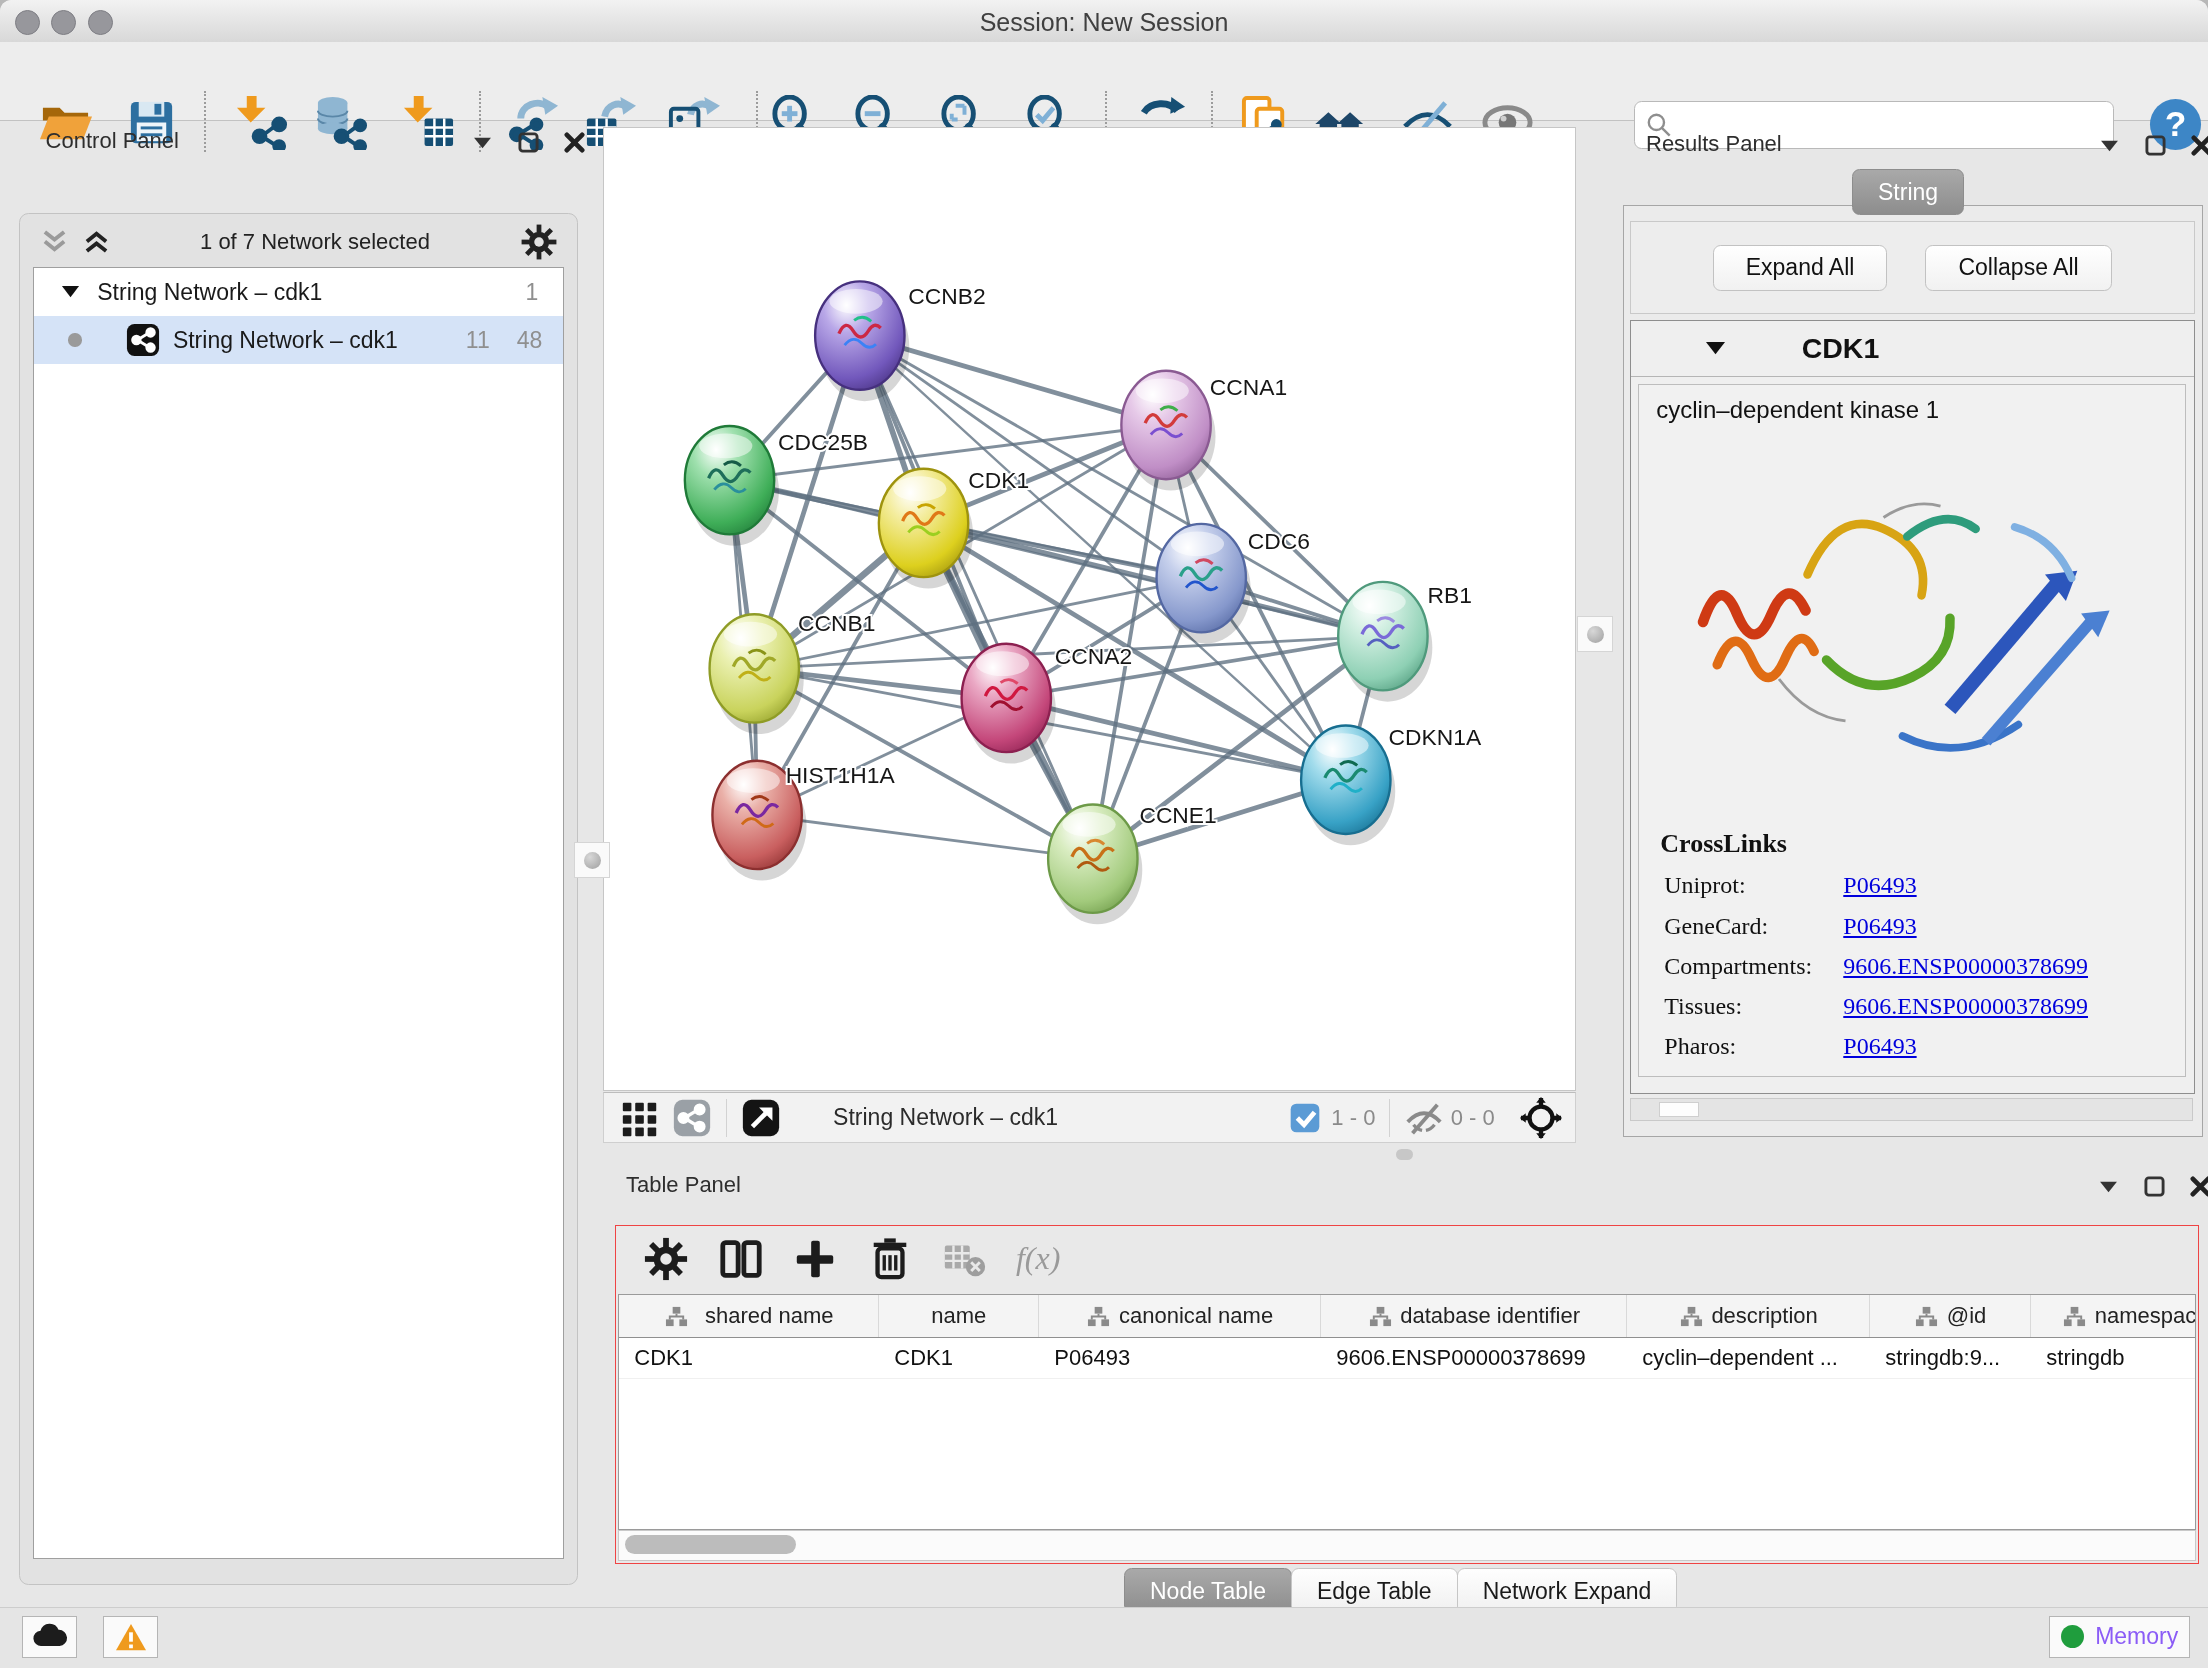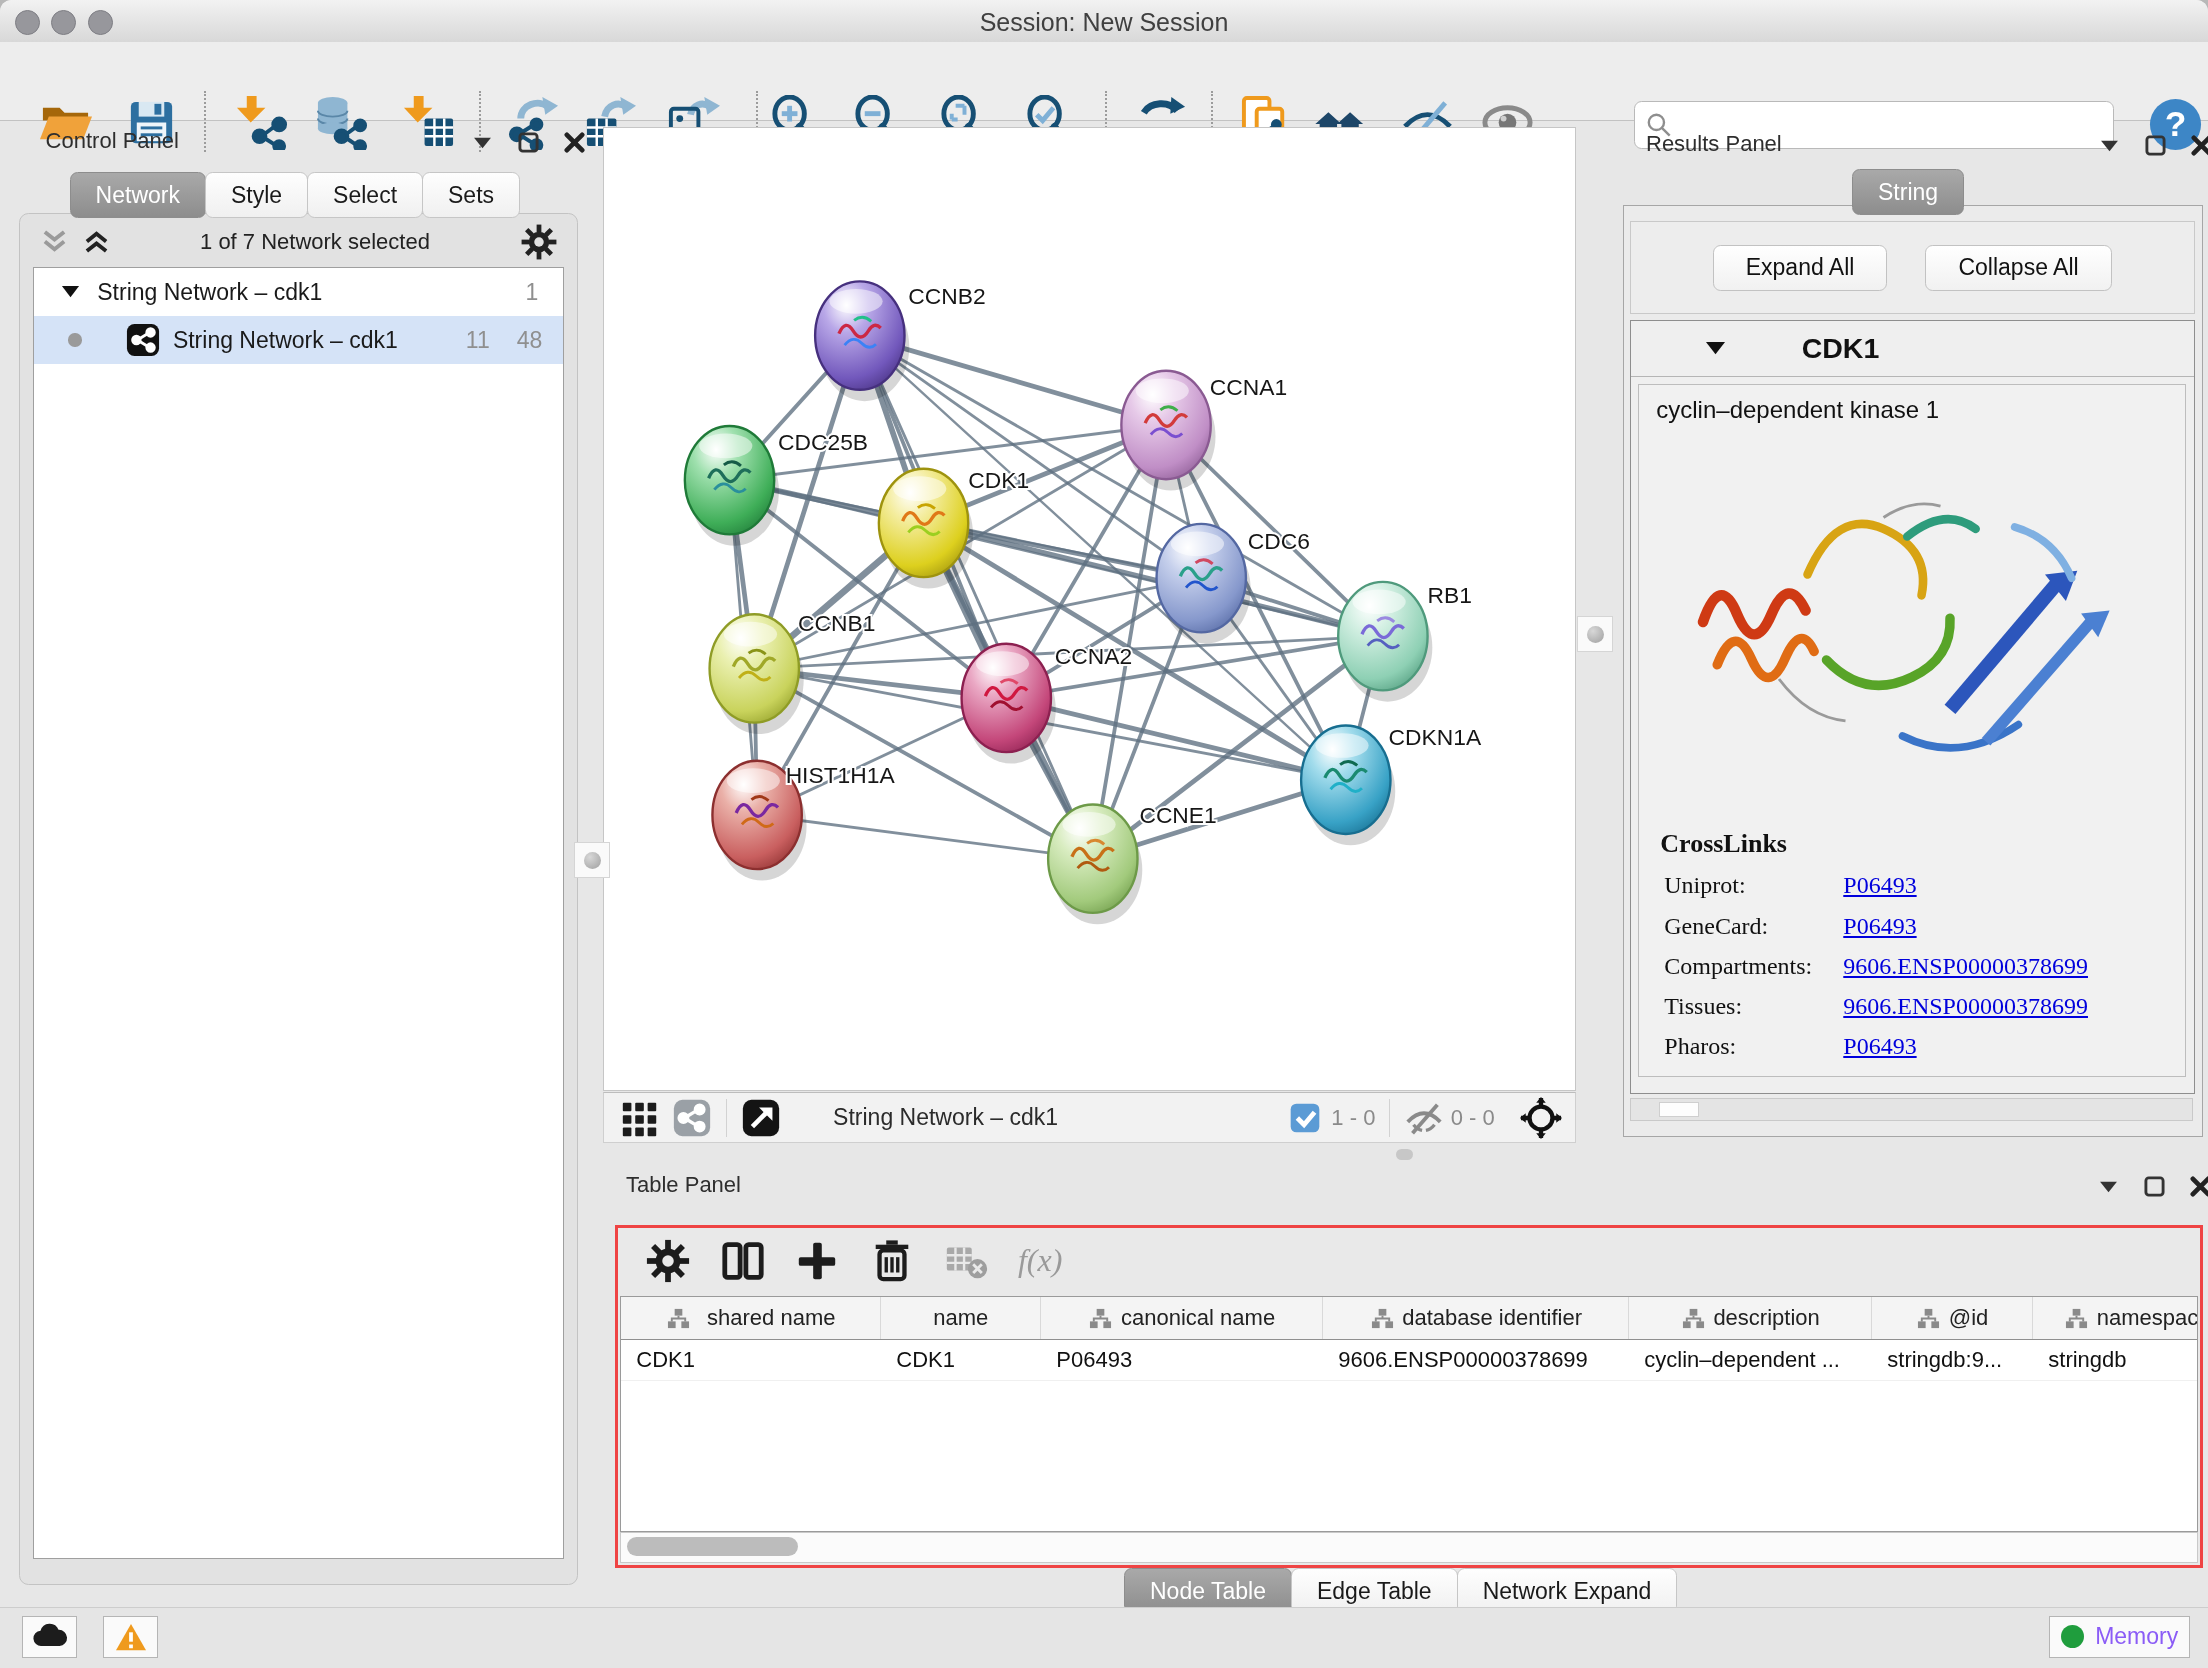--- a/index.html
+++ b/index.html
@@ -54,21 +54,21 @@
   .r-inner{position:absolute;left:7.6px;top:63px;width:546px;height:691px;background:#f1f1f1;border:1px solid #bdbdbd;}
   .r-desc{font-size:24px;color:#111;margin:11.4px 0 0 17px;}
   .cl-head{font-family:"Liberation Serif",serif;font-size:26px;font-weight:bold;color:#111;}
   .clrow{display:flex;font-family:"Liberation Serif",serif;font-size:24px;margin:13.3px 0 0 25px;}
   .cllabel{width:179px;color:#111;}
   .cllink{color:#0000dd;text-decoration:underline;cursor:pointer;}
   .r-scroll{position:absolute;left:5.7px;top:892px;width:563px;height:23px;background:#e4e4e4;border:1px solid #c9c9c9;box-sizing:border-box;}
   .r-thumb{position:absolute;left:28.5px;top:2.9px;width:38px;height:13.3px;background:#fdfdfd;border:1px solid #cfcfcf;}
   
   .tpanel{position:absolute;left:603px;top:1151px;width:1605px;height:468px;}
-  .tp-box{position:absolute;left:12.4px;top:74px;width:1582px;height:337px;background:#e9e9e9;border:3px solid #ef4444;}
+  .tp-box{position:absolute;left:12.4px;top:74px;width:1582px;height:337px;background:#e9e9e9;border:1px solid #ef4444;}
   .tp-tools{position:absolute;left:0;top:0;width:100%;height:65px;display:flex;align-items:center;gap:28.5px;padding-left:27px;}
   .tp-ic{width:46px;height:46px;line-height:0;cursor:pointer;}
   .fx{font-family:"Liberation Serif",serif;font-style:italic;font-size:32px;color:#9a9a9a;cursor:default;}
   .tbl{position:absolute;left:1.9px;top:68px;width:1576px;height:234px;background:#fff;border:1px solid #9a9a9a;overflow:hidden;}
   .thead{display:flex;background:#f4f4f4;border-bottom:1.9px solid #8f8f8f;height:42px;}
   .th{display:flex;align-items:center;justify-content:center;gap:7.6px;font-size:22px;color:#222;border-right:1px solid #d9d9d9;box-sizing:border-box;flex:none;cursor:pointer;overflow:hidden;white-space:nowrap;}
   .trow{display:flex;height:40px;border-bottom:1px solid #f0f0f0;}
   .td{display:flex;align-items:center;font-size:22px;color:#111;padding-left:15px;box-sizing:border-box;flex:none;overflow:hidden;white-space:nowrap;cursor:default;}
   .hscroll{position:absolute;left:1.9px;top:304px;width:1576px;height:28.5px;background:#fbfbfb;border:1px solid #c9c9c9;}
   .hthumb{position:absolute;left:5.7px;top:3.8px;width:171px;height:19px;border-radius:9.5px;background:#bcbcbc;cursor:pointer;}
@@ -235,26 +235,20 @@
       <span class="picon"><svg width="21" height="15" viewBox="0 0 22 16">
             <path d="M2 3h18l-9 11z" fill="#333"></path>
           </svg></span>
       <span class="picon"><svg width="21" height="21" viewBox="0 0 22 22">
             <rect x="2" y="2" width="18" height="18" rx="3" fill="none" stroke="#333" stroke-width="3"></rect>
           </svg></span>
       <span class="picon"><svg width="21" height="21" viewBox="0 0 22 22">
             <path d="M3 3l16 16M19 3L3 19" stroke="#222" stroke-width="5" stroke-linecap="round"></path>
           </svg></span>
     </div>
-    <div class="cp-tabs">
-        <div class="tab sel">Network</div>
-        <div class="tab">Style</div>
-        <div class="tab">Select</div>
-        <div class="tab">Sets</div>
-      </div>
     <div class="cp-box">
       <div class="cp-row">
         <span class="picon" style="margin-left:21px"><svg width="27" height="25" viewBox="0 0 28 26">
               <path d="M4 3l10 8 10-8M4 13l10 8 10-8" stroke="#9a9a9a" stroke-width="4" fill="none"></path>
             </svg></span>
         <span class="picon" style="margin-left:15px"><svg width="27" height="25" viewBox="0 0 28 26">
               <path d="M4 23l10-8 10 8M4 13l10-8 10 8" stroke="#222" stroke-width="4" fill="none"></path>
             </svg></span>
         <span class="cp-status">1 of 7 Network selected</span>
         <span class="picon" style="margin-right:19px"><svg width="38" height="38" viewBox="0 0 48 48">

